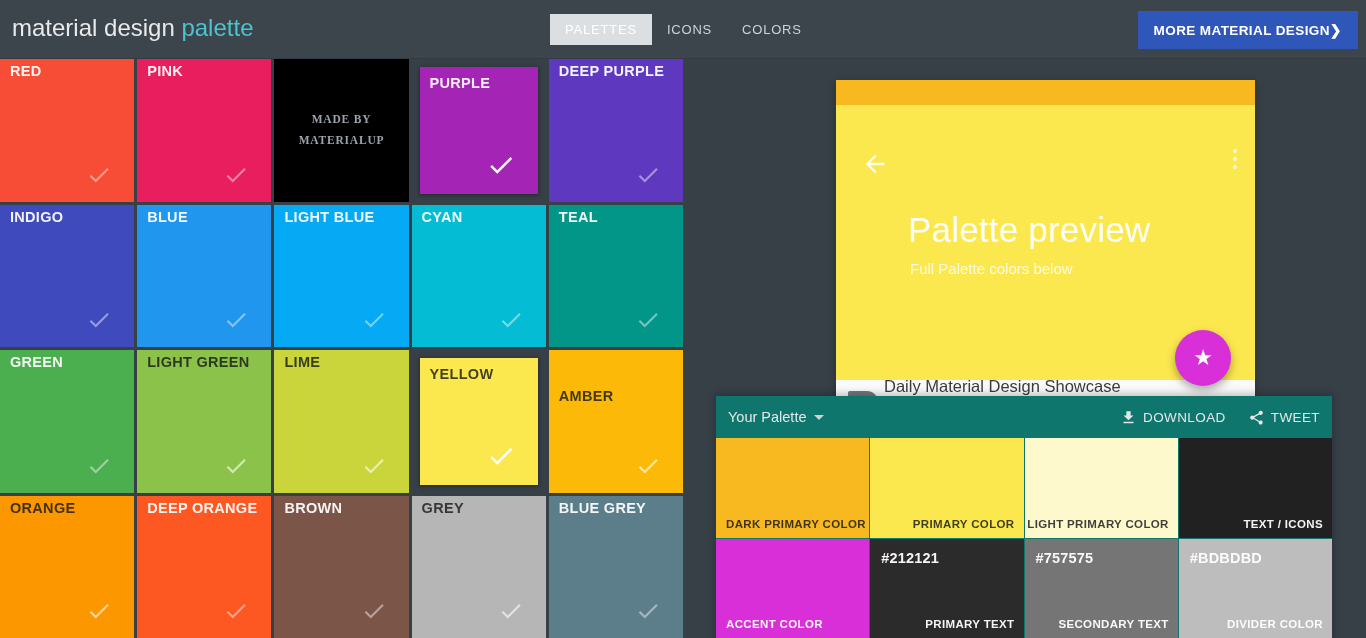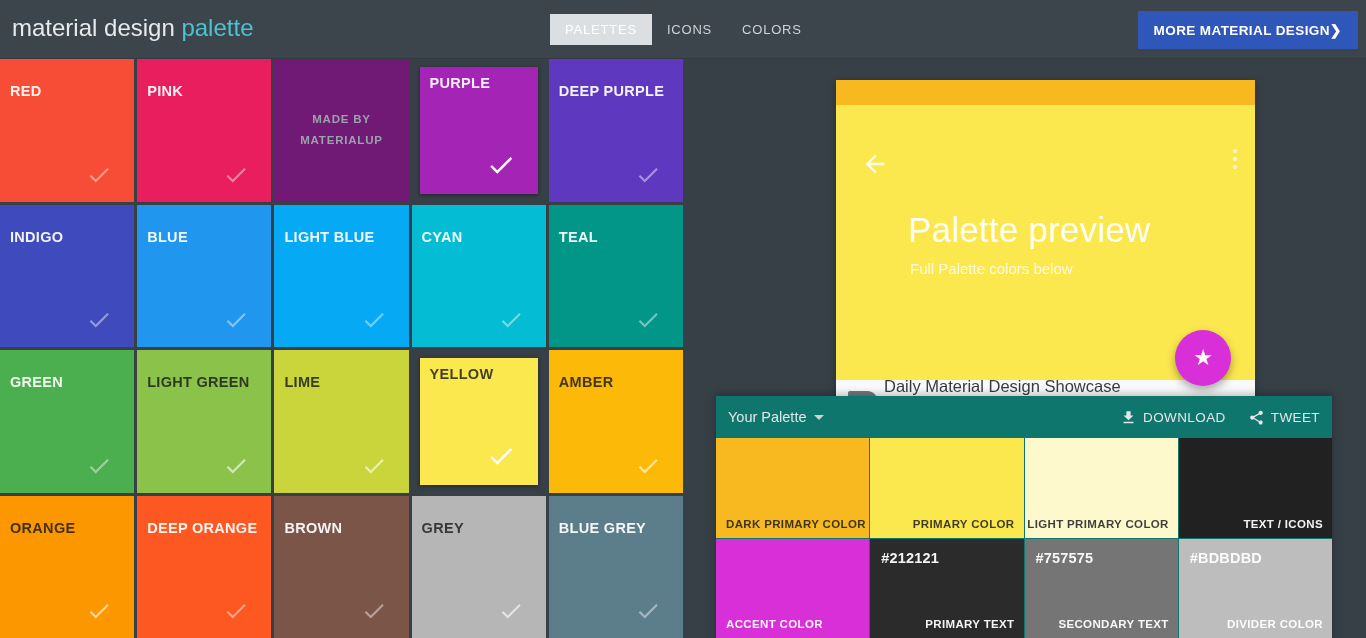--- a/index.html
+++ b/index.html
@@ -52,39 +52,39 @@
     gap: 3px 3px;
     background: #373f47;
   }
   .tile {
     position: relative; overflow: hidden; cursor: pointer;
   }
   .tile .fill {
     position: absolute; left: 0; top: 0; right: 0; bottom: 0;
   }
   .tile .tlabel {
-    position: absolute; left: 10px; top: 24px;
+    position: absolute; left: 10px; top: 4px;
     font-size: 14.5px; font-weight: bold; letter-spacing: 0.3px;
     z-index: 2; white-space: nowrap;
   }
   .tile .tcheck {
     position: absolute; right: 22px; bottom: 14px;
     width: 26px; height: 26px; z-index: 2;
   }
   .tile .tcheck svg { display: block; width: 26px; height: 26px; }
   
   .tile.selected .fill {
     left: 8px; top: 8px; right: 8px; bottom: 8px;
     box-shadow: 0 1px 4px rgba(0,0,0,0.45);
   }
   .tile.selected .tlabel { left: 18px; top: 16px; }
   .tile.selected .tcheck { right: 30px; bottom: 22px; width: 30px; height: 30px; }
   .tile.selected .tcheck svg { width: 30px; height: 30px; }
 
-  .tile.promo { cursor: default; background: #701a75; }
+  .tile.promo { cursor: default; background: #000000; font-family: Liberation Serif, serif; }
   .tile.promo .promo-text {
     position: absolute; left: 0; top: 0; right: 0; bottom: 0;
     display: flex; flex-direction: column; align-items: center; justify-content: center;
     gap: 6px;
     color: #9aa2ab; font-size: 11.5px; font-weight: bold; letter-spacing: 0.8px;
     text-align: center; line-height: 1.35;
   }
 
   
   #preview {
@@ -333,21 +333,21 @@
         <div class="fill" style="background: rgb(251, 232, 79);"></div>
         <div class="tlabel" style="color: rgba(20, 22, 24, 0.8);">YELLOW</div>
         <div class="tcheck">
           <svg viewBox="0 0 24 24" width="30" height="30">
             <path d="M9 16.2 4.8 12l-1.4 1.4L9 19 21 7l-1.4-1.4z" fill="#ffffff"></path>
           </svg>
         </div>
       </div>
       <div class="tile">
         <div class="fill" style="background: rgb(252, 185, 8);"></div>
-        <div class="tlabel" style="color: rgba(20, 22, 24, 0.8);">AMBER</div>
+        <div class="tlabel" style="color: rgba(20, 22, 24, 0.8); margin-top: 34px;">AMBER</div>
         <div class="tcheck">
           <svg viewBox="0 0 24 24" width="26" height="26">
             <path d="M9 16.2 4.8 12l-1.4 1.4L9 19 21 7l-1.4-1.4z" fill="rgba(255,255,255,0.62)"></path>
           </svg>
         </div>
       </div>
       <div class="tile">
         <div class="fill" style="background: rgb(253, 151, 0);"></div>
         <div class="tlabel" style="color: rgba(20, 22, 24, 0.8);">ORANGE</div>
         <div class="tcheck">

